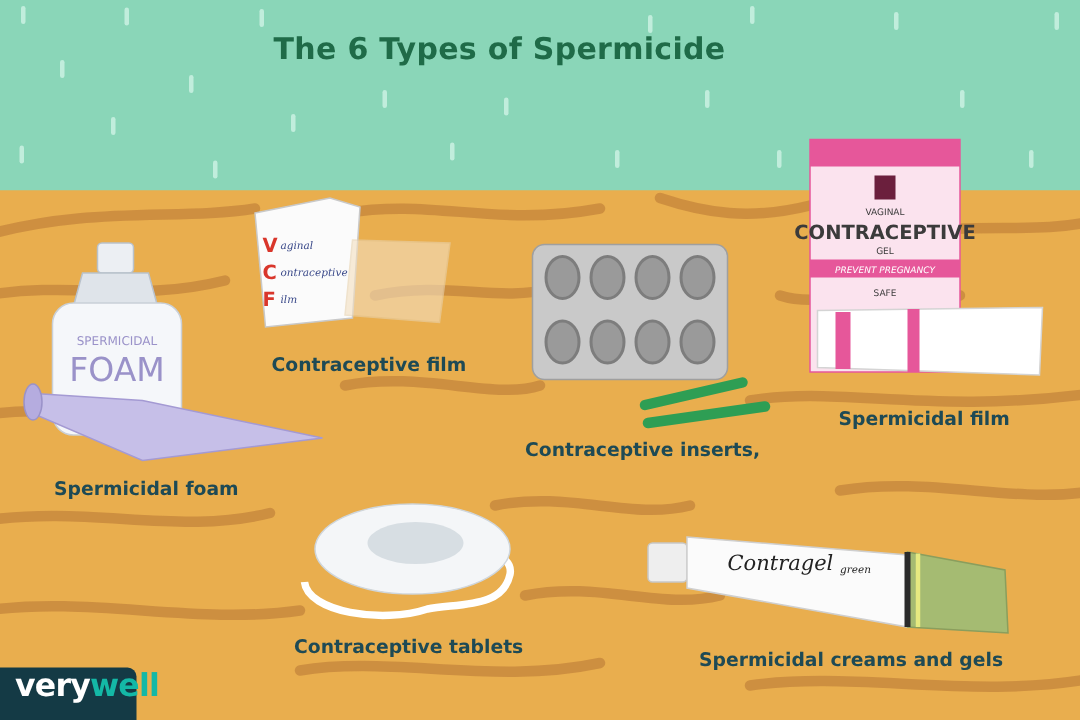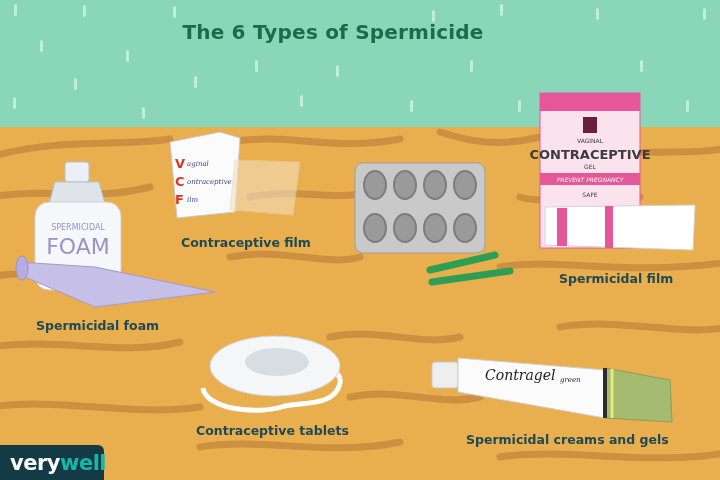--- a/index.html
+++ b/index.html
@@ -2,21 +2,21 @@
 <html><head>
 <meta charset="utf-8">
 <style>
   html,body{margin:0;padding:0;}
   body{width:720px;height:480px;overflow:hidden;position:relative;font-family:"DejaVu Sans","Liberation Sans",sans-serif;background:#e9ae4e;}
   .sky{position:absolute;left:0;top:0;width:720px;height:127px;background:#8ad6b8;}
   .ground{position:absolute;left:0;top:127px;width:720px;height:353px;background:#e9ae4e;overflow:hidden;}
   .drop{position:absolute;width:3px;height:12px;border-radius:2px;background:#c6efe0;opacity:.9;}
   .title{position:absolute;left:0;top:20px;width:666px;text-align:center;font-weight:bold;font-size:20px;color:#1f6b48;letter-spacing:.2px;}
   .label{position:absolute;font-weight:bold;font-size:12.5px;color:#1e4a55;text-align:left;line-height:17px;white-space:nowrap;}
-  .logo{position:absolute;left:0;top:445px;width:104px;height:35px;background:#143a45;border-top-right-radius:6px;display:flex;align-items:center;padding-left:10px;box-sizing:border-box;font-weight:bold;font-size:21px;letter-spacing:-.5px;}
+  .logo{position:absolute;left:0;top:445px;width:91px;height:35px;background:#143a45;border-top-right-radius:6px;display:flex;align-items:flex-start;padding-left:10px;box-sizing:border-box;font-weight:bold;font-size:21px;letter-spacing:-.5px;}
   .logo .a{color:#ffffff;} .logo .b{color:#14b8a6;}
   svg{position:absolute;overflow:visible;}
 </style>
 </head>
 <body>
 
 <div class="sky">
   <div class="drop" style="left:14px;top:4px"></div>
   <div class="drop" style="left:83px;top:5px"></div>
   <div class="drop" style="left:173px;top:6px"></div>
@@ -98,20 +98,21 @@
       <ellipse cx="115" cy="27" rx="11" ry="14"></ellipse>
     <ellipse cx="25" cy="70" rx="11" ry="14"></ellipse>
       <ellipse cx="55" cy="70" rx="11" ry="14"></ellipse>
       <ellipse cx="85" cy="70" rx="11" ry="14"></ellipse>
       <ellipse cx="115" cy="70" rx="11" ry="14"></ellipse>
   </g>
   <line x1="80" y1="112" x2="145" y2="97" stroke="#2e9e54" stroke-width="7" stroke-linecap="round"></line>
   <line x1="82" y1="124" x2="160" y2="113" stroke="#2e9e54" stroke-width="7" stroke-linecap="round"></line>
 </svg>
 <div class="label" style="left:350px;top:291px">
+  <div>Contraceptive inserts,</div>
 </div>
 
 <svg width="170" height="180" style="left:535px;top:85px">
   <rect x="5" y="8" width="100" height="155" fill="#fbe3ee" stroke="#e6579a"></rect>
   <rect x="5" y="8" width="100" height="18" fill="#e6579a"></rect>
   <rect x="48" y="32" width="14" height="16" fill="#6b1f3d"></rect>
   <text x="55" y="58" text-anchor="middle" font-size="6" fill="#3b3b3b" font-family="DejaVu Sans, sans-serif">VAGINAL</text>
   <text x="55" y="74" text-anchor="middle" font-size="13" font-weight="bold" fill="#3b3b3b" font-family="DejaVu Sans, sans-serif">CONTRACEPTIVE</text>
   <text x="55" y="84" text-anchor="middle" font-size="6" fill="#3b3b3b" font-family="DejaVu Sans, sans-serif">GEL</text>
   <rect x="5" y="88" width="100" height="12" fill="#e6579a"></rect>

